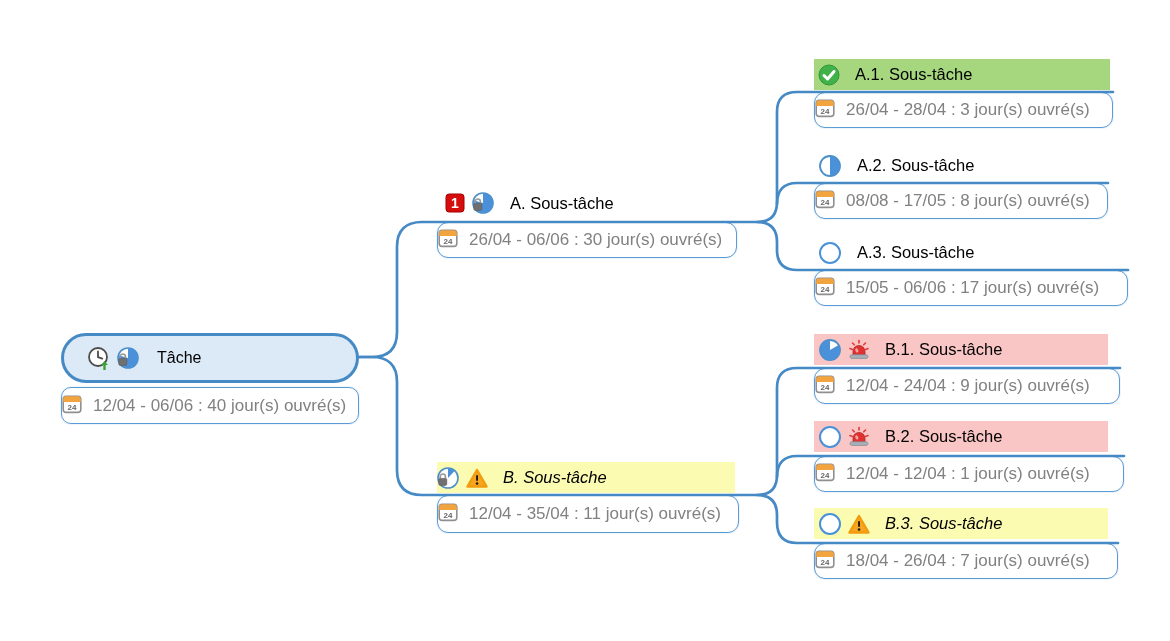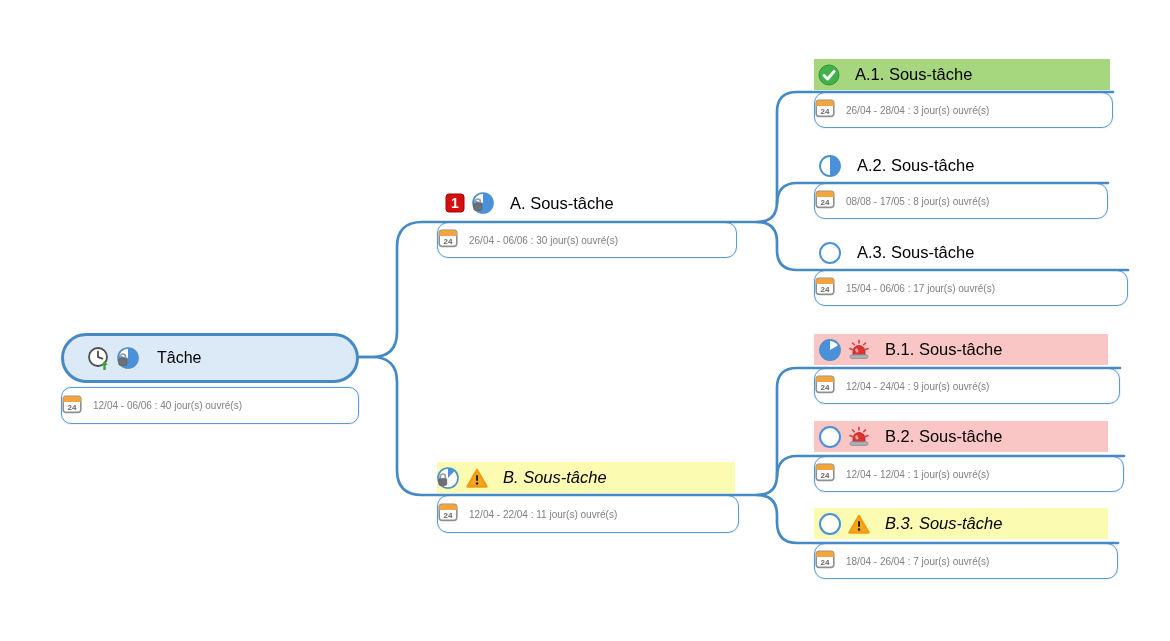--- a/index.html
+++ b/index.html
@@ -9,21 +9,21 @@
   html,body{margin:0;padding:0;background:#fff;}
   #canvas{position:relative;width:1170px;height:641px;overflow:hidden;
     font-family:"Liberation Sans",sans-serif;background:#fff;}
   .band{position:absolute;height:31px;z-index:1;}
   .noderow{position:absolute;display:flex;align-items:center;z-index:4;}
   .noderow .ic{display:flex;align-items:center;margin-right:6px;}
   .noderow .lbl{color:#000;font-size:16.5px;margin-left:9px;white-space:nowrap;}
   .bubble{position:absolute;background:#fff;border:1.5px solid var(--bubble-border);
     border-radius:11px;display:flex;align-items:center;padding-left:0;
     box-sizing:border-box;z-index:2;box-shadow:0 0 0 1px rgba(120,170,220,0.12);}
-  .bubble .dtext{color:var(--date-text);font-size:10px;margin-left:11px;white-space:nowrap;}
+  .bubble .dtext{color:var(--date-text);font-size:17px;margin-left:11px;white-space:nowrap;}
   #rootBubble{position:absolute;left:61px;top:333px;width:298px;height:50px;
     background:var(--root-fill);border:3px solid var(--edge);border-radius:25px;
     display:flex;align-items:center;padding-left:22px;box-sizing:border-box;z-index:4;}
   #rootBubble .lbl{color:#000;font-size:16px;margin-left:13px;}
   #rootBubble .ic{display:flex;align-items:center;margin-right:4px;}
   #edges{position:absolute;left:0;top:0;z-index:3;pointer-events:none;}
   #edges path{fill:none;stroke:var(--edge);stroke-width:2.7;stroke-linecap:round;}
 </style>
 </head>
 <body>
@@ -147,21 +147,21 @@
     <span class="lbl">A.3. Sous-tâche</span>
   </div>
   <div class="bubble" style="left:814px;top:270px;width:314px;height:36px;">
     <span class="ic">
       <svg viewBox="0 0 20 20" width="20" height="20">
         <rect x="1.2" y="2.2" width="17.6" height="16.2" rx="3" fill="#fff" stroke="#8f8f8f" stroke-width="1.6"></rect>
         <path d="M1.2 8 V5.2 a3 3 0 0 1 3 -3 h11.6 a3 3 0 0 1 3 3 V8 Z" fill="#f2a43e"></path>
         <text x="10" y="15.6" font-size="8" font-weight="bold" fill="#666" text-anchor="middle">24</text>
       </svg>
     </span>
-    <span class="dtext">15/04 - 06/06 : 17 jour(s) ouvré(s)</span>
+    <span class="dtext">15/05 - 06/06 : 17 jour(s) ouvré(s)</span>
   </div>
 
   <div class="band" style="left: 437px; top: 462px; width: 298px; background: rgb(251, 251, 178);"></div>
   <div class="noderow" style="left:436px;top:462px;height:31px;font-style:italic;">
     <span class="ic">
       <svg viewBox="0 0 24 24" width="24" height="24">
         <circle cx="12" cy="12" r="10" fill="#fff" stroke="#4a8fc7" stroke-width="1.6"></circle>
         <path d="M12 12 L12 2 A10 10 0 0 1 18.8 4.7 Z" fill="#4a91d9"></path>
         <path d="M4.2 12.6 v-2 a2.6 2.6 0 0 1 5.2 0 v2" fill="none" stroke="#9a9a9a" stroke-width="1.7"></path>
         <rect x="2.8" y="12.4" width="8" height="7" rx="1.4" fill="#707070" stroke="#5a5a5a" stroke-width="0.6"></rect>
@@ -177,21 +177,21 @@
     <span class="lbl">B. Sous-tâche</span>
   </div>
   <div class="bubble" style="left:437px;top:495px;width:302px;height:38px;">
     <span class="ic">
       <svg viewBox="0 0 20 20" width="20" height="20">
         <rect x="1.2" y="2.2" width="17.6" height="16.2" rx="3" fill="#fff" stroke="#8f8f8f" stroke-width="1.6"></rect>
         <path d="M1.2 8 V5.2 a3 3 0 0 1 3 -3 h11.6 a3 3 0 0 1 3 3 V8 Z" fill="#f2a43e"></path>
         <text x="10" y="15.6" font-size="8" font-weight="bold" fill="#666" text-anchor="middle">24</text>
       </svg>
     </span>
-    <span class="dtext">12/04 - 22/04 : 11 jour(s) ouvré(s)</span>
+    <span class="dtext">12/04 - 35/04 : 11 jour(s) ouvré(s)</span>
   </div>
 
   <div class="band" style="left: 814px; top: 334px; width: 294px; background: rgb(249, 198, 197);"></div>
   <div class="noderow" style="left:818px;top:334px;height:31px;">
     <span class="ic">
       <svg viewBox="0 0 24 24" width="24" height="24">
         <circle cx="12" cy="12" r="10" fill="#fff" stroke="#4a8fc7" stroke-width="1.8"></circle>
         <path d="M12 12 L20.7 7 A10 10 0 1 1 12 2 Z" fill="#4a91d9"></path>
       </svg>
     </span>

